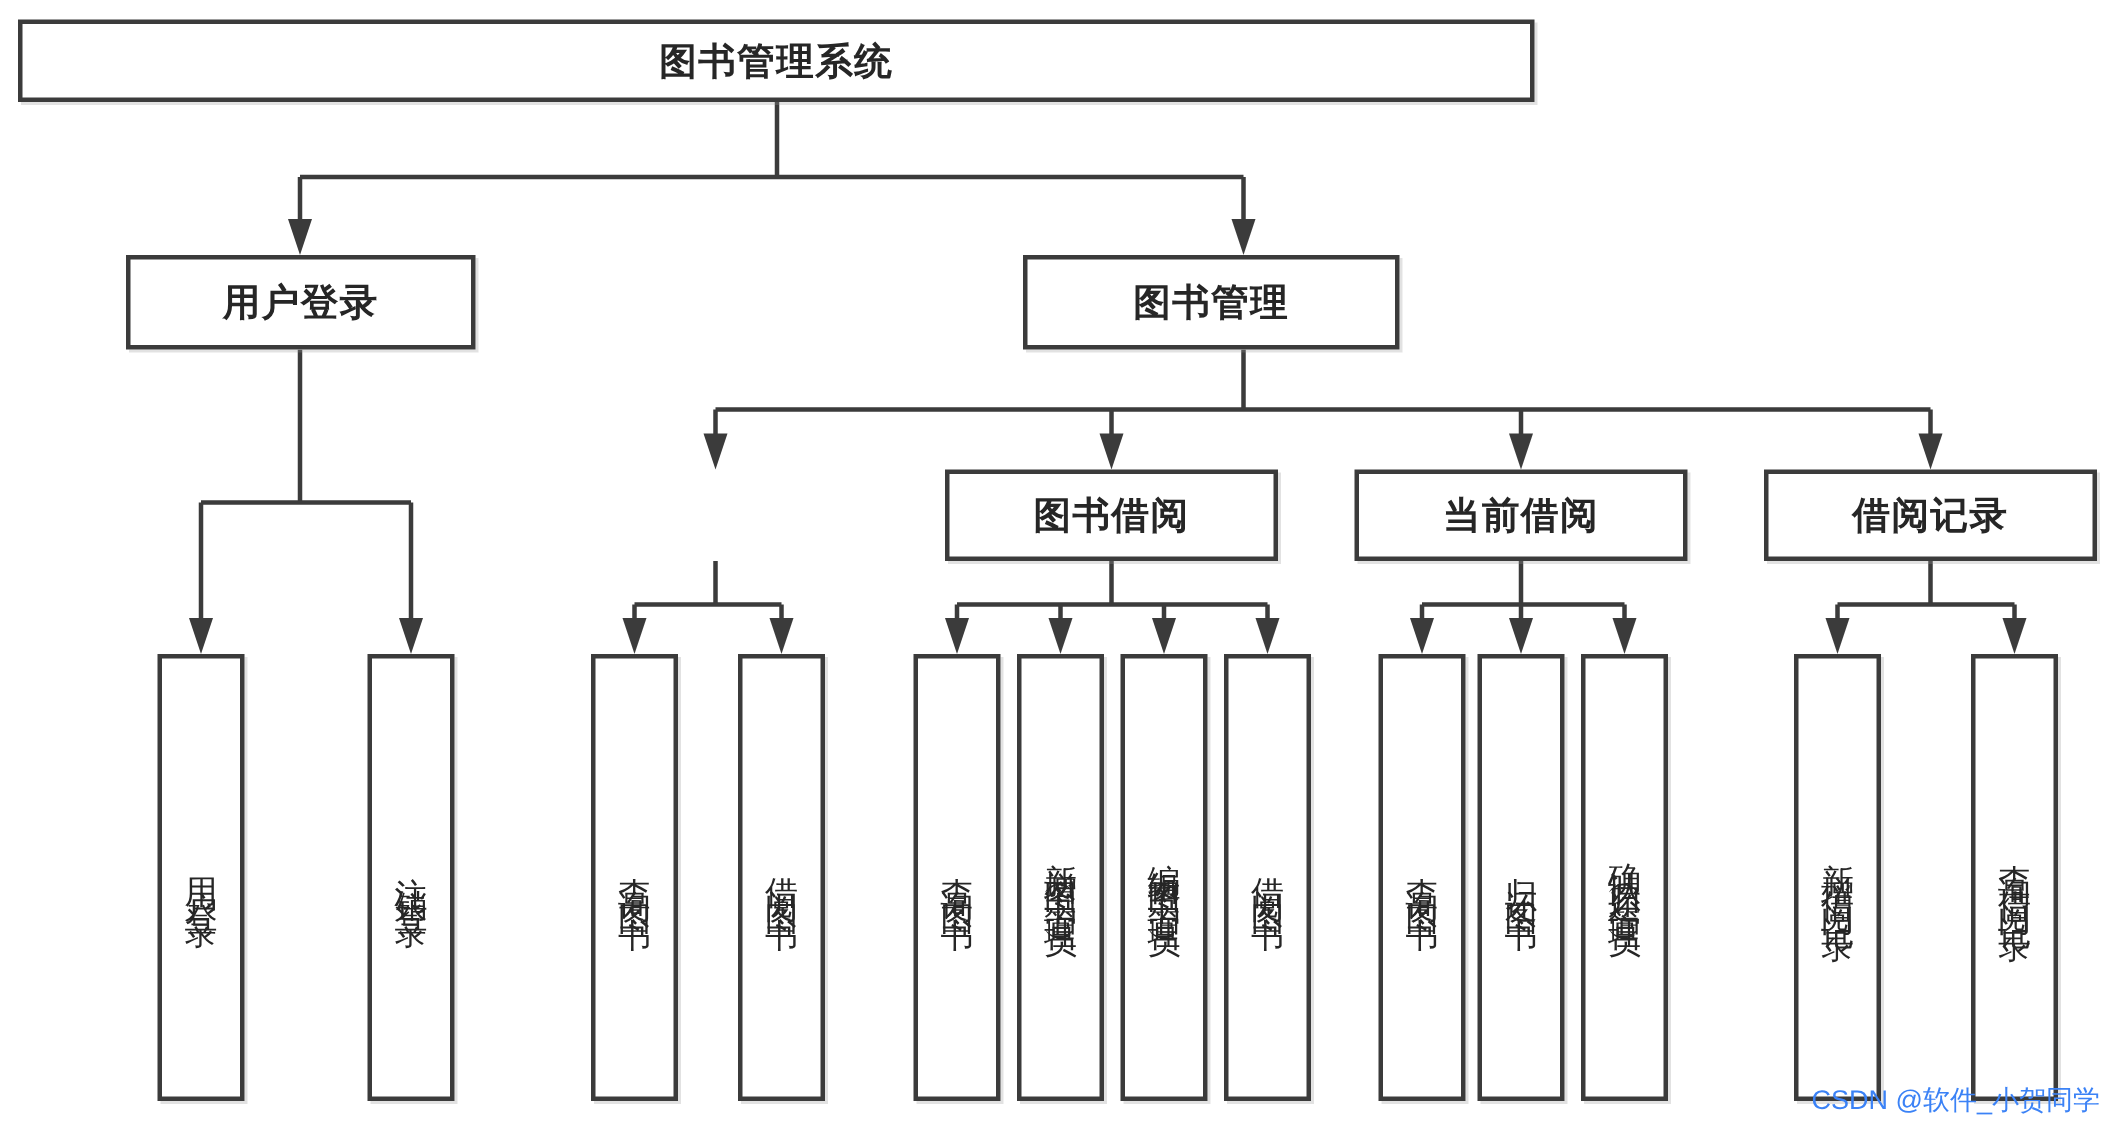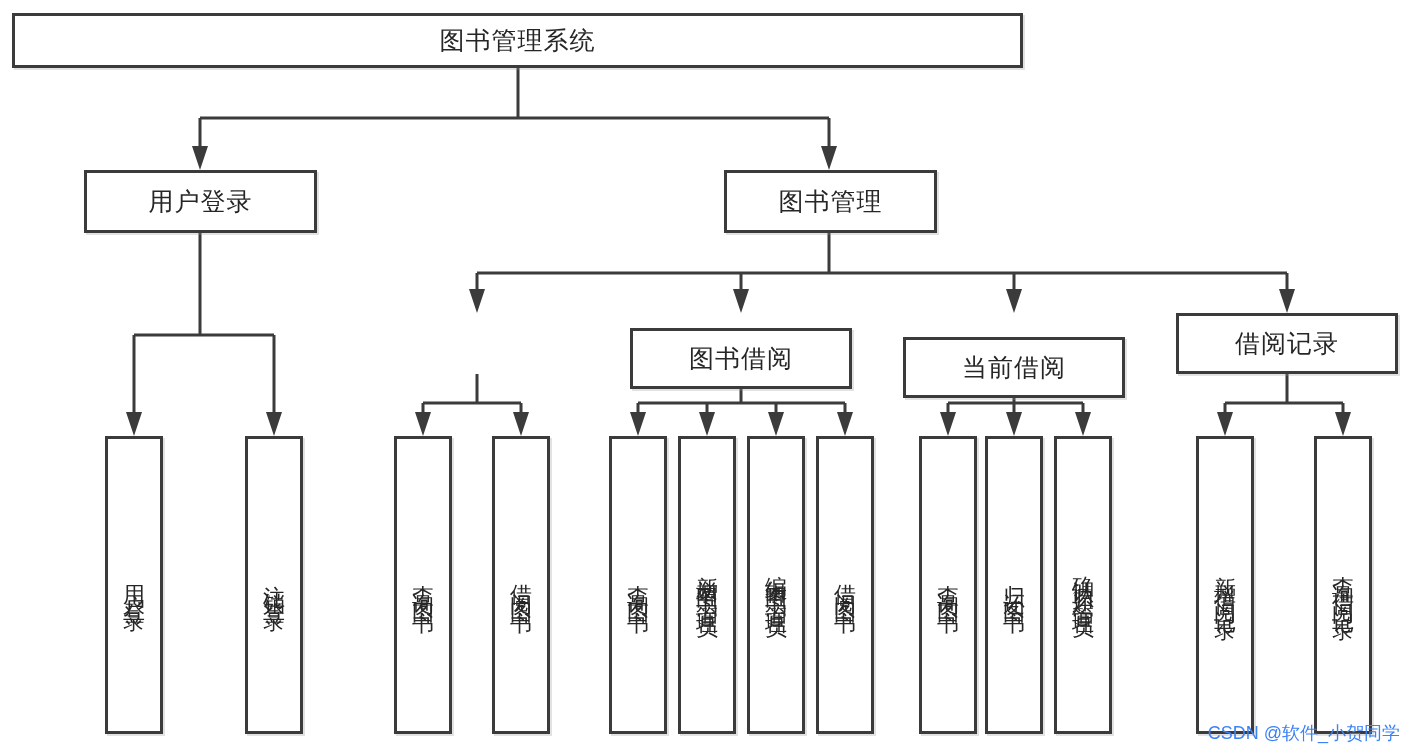--- a/index.html
+++ b/index.html
@@ -6,35 +6,35 @@
   body{font-family:"Liberation Sans","DejaVu Sans",sans-serif;}
   #stage{
     position:relative;width:1405px;height:747px;background:#ffffff;overflow:hidden;
   }
   #connectors{position:absolute;left:0;top:0;z-index:1;}
   .box{
     position:absolute;background:#ffffff;border:3px solid #3b3b3b;box-sizing:border-box;
     display:flex;align-items:center;justify-content:center;z-index:2;
     color:#262626;box-shadow:2px 2px 0 rgba(150,150,150,0.28);
   }
-  .h-label{font-size:25px;letter-spacing:1px;white-space:nowrap;}
+  .h-label{font-size:25px;letter-spacing:1px;white-space:nowrap;font-weight:bold;}
   .leaf .v-label{
     writing-mode:vertical-rl;text-orientation:mixed;
     font-size:22px;line-height:1;white-space:nowrap;
   }
   .leaf .v-label.short{letter-spacing:9px;}
   .leaf .v-label.long{letter-spacing:6px;}
 
   
   #n-root       {left:12px;  top:13px;  width:1011px;height:55px;}
   #n-user-login {left:84px;  top:170px; width:233px; height:63px;}
-  #n-book-mgmt  {left:724px; top:170px; width:213px; height:63px;}
+  #n-book-mgmt  {left:682px; top:170px; width:251px; height:63px;}
   #n-new-rec    {left:366px; top:313px; width:222px; height:61px;}
-  #n-borrow     {left:630px; top:328px; width:222px; height:61px;}
-  #n-current    {left:903px; top:313px; width:222px; height:61px;margin-top:24px;}
+  #n-borrow     {left:630px; top:313px; width:222px; height:61px;}
+  #n-current    {left:903px; top:313px; width:222px; height:61px;}
   #n-record     {left:1176px;top:313px; width:222px; height:61px;}
   .leaf{top:436px;height:298px;width:58px;}
   #l-1 {left:105px;}  #l-2 {left:245px;}
   #l-3 {left:394px;}  #l-4 {left:492px;}
   #l-5 {left:609px;}  #l-6 {left:678px;}  #l-7 {left:747px;}  #l-8 {left:816px;}
   #l-9 {left:919px;}  #l-10{left:985px;}  #l-11{left:1054px;}
   #l-12{left:1196px;} #l-13{left:1314px;}
 
   #watermark{
     position:absolute;right:5px;bottom:2px;z-index:5;

